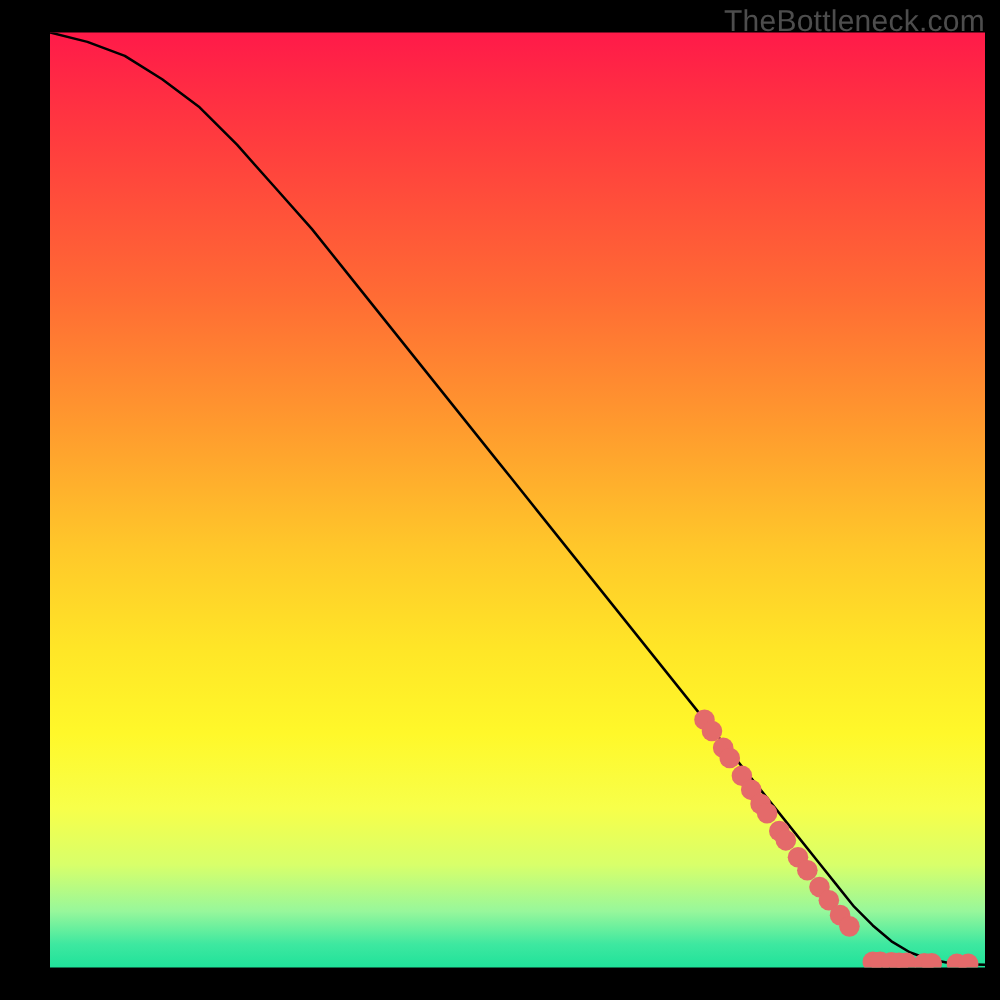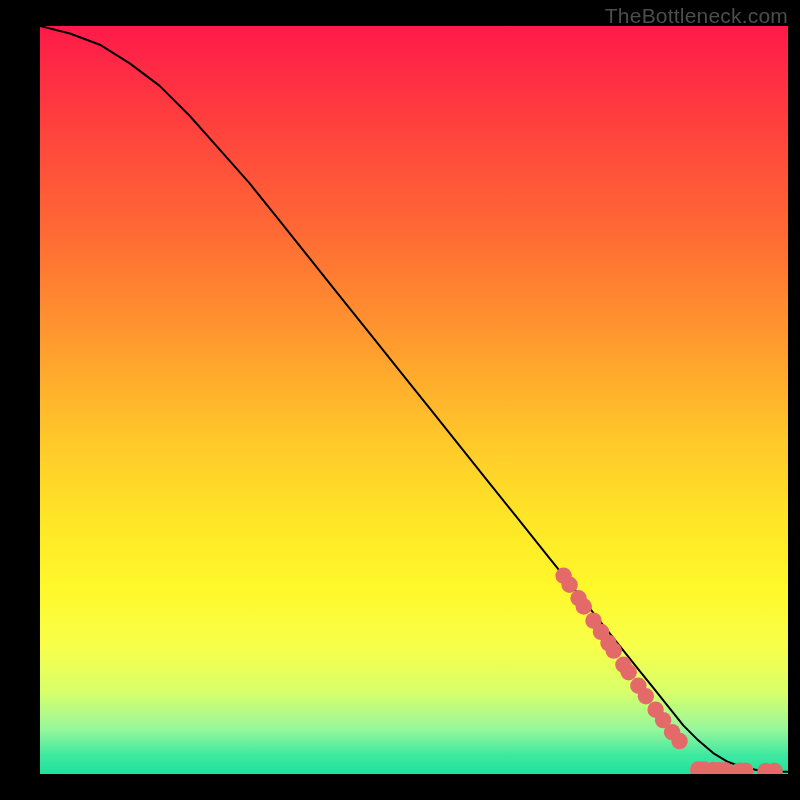--- a/index.html
+++ b/index.html
@@ -38,21 +38,21 @@
       #97f79b 94%,
       #3ee8a0 97.5%,
       #1fe29a 100%
     );
   }
   .watermark {
     position: absolute;
     right: 12px;
     top: 4px;
     color: #4d4d4d;
-    font-size: 21px;
+    font-size: 24px;
     letter-spacing: 0.2px;
   }
   svg.overlay {
     position: absolute;
     left: 0;
     top: 0;
     width: 748px;
     height: 748px;
   }
 </style>

